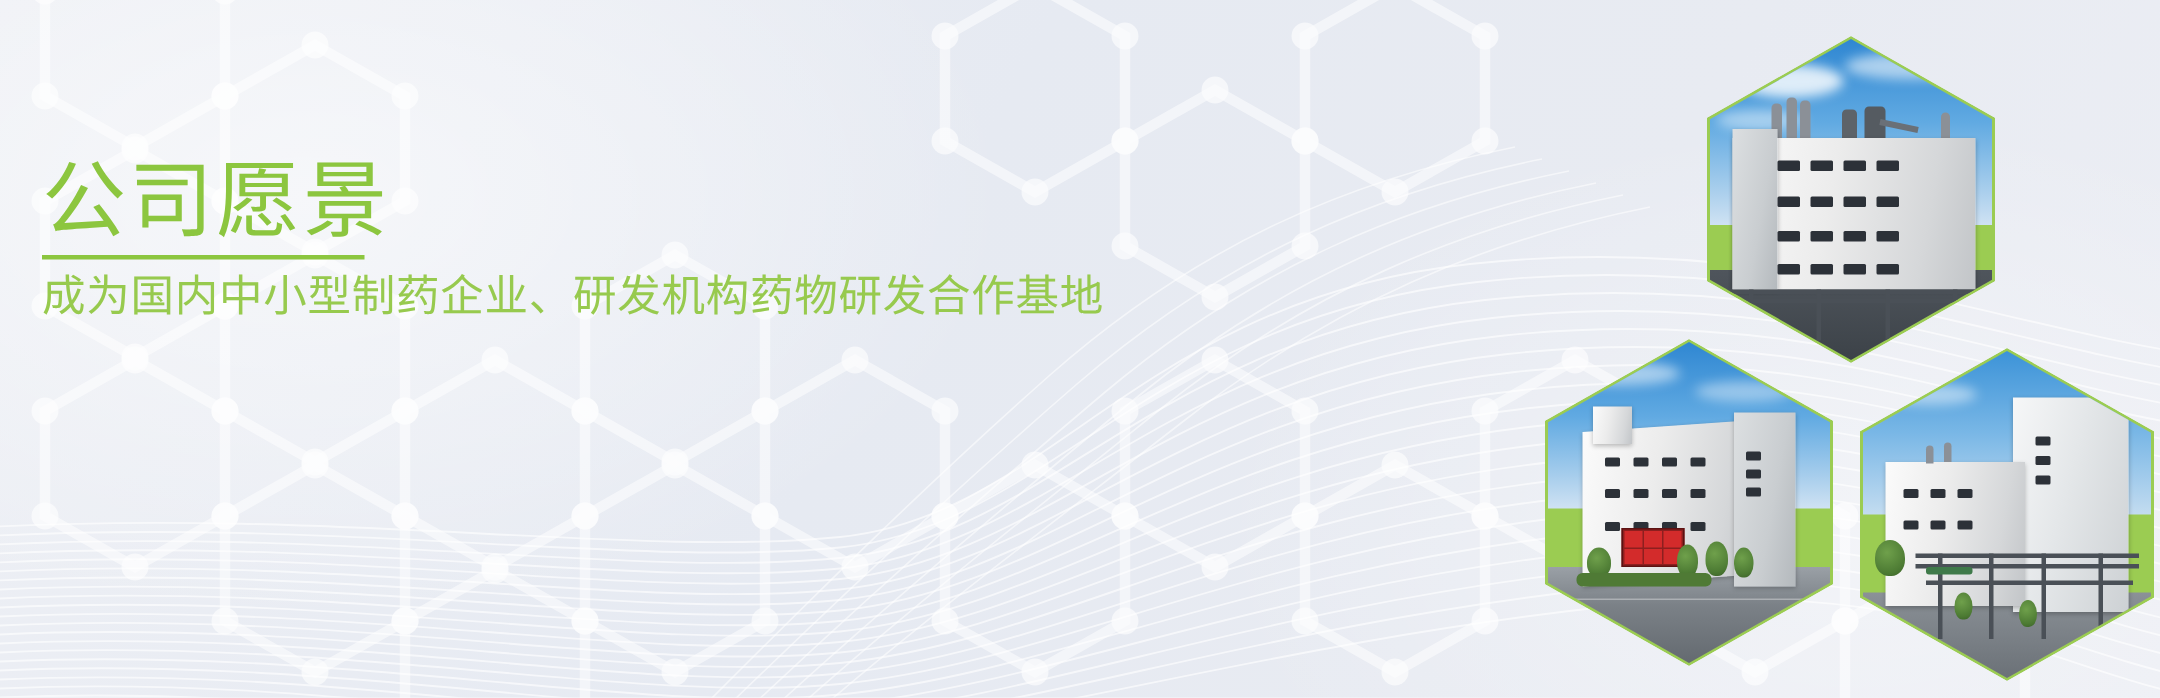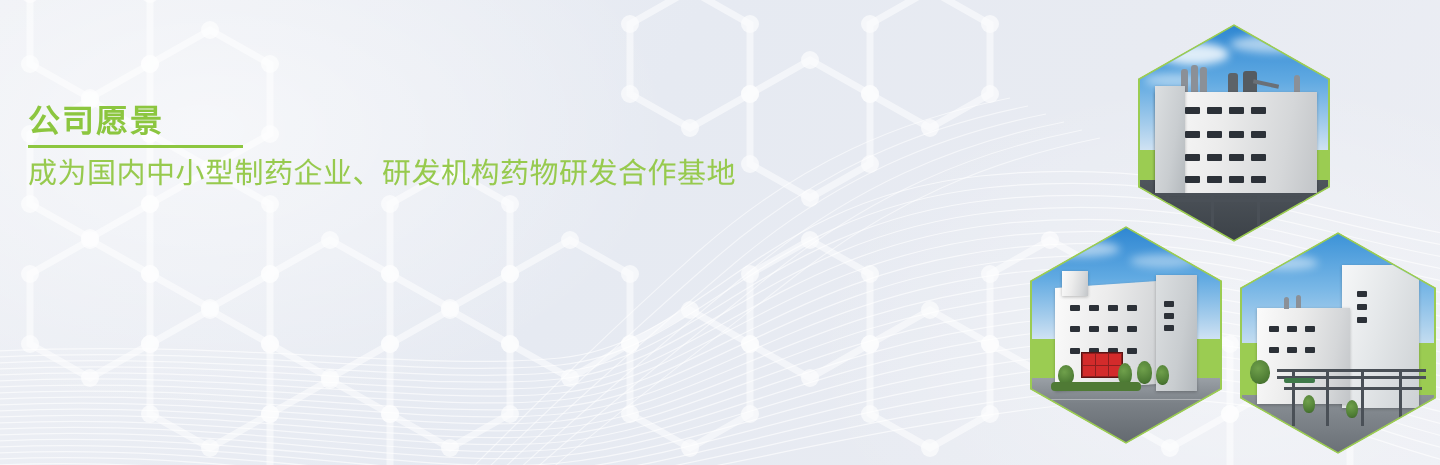--- a/index.html
+++ b/index.html
@@ -30,22 +30,22 @@
   .bg-waves { opacity:1; }
 
   
   .text-block {
     position:absolute;
     left:28px; top:104px;
     width:1030px;
     z-index:5;
   }
   .vision-title {
-    font-size:32px;
-    font-weight:bold;
+    font-size:56px;
+    font-weight:normal;
     color:#8cc63f;
     letter-spacing:2px;
     line-height:1.08;
     white-space:nowrap;
   }
   .title-rule {
     width:215px;
     height:3px;
     background:#8cc63f;
     margin-top:6px;

